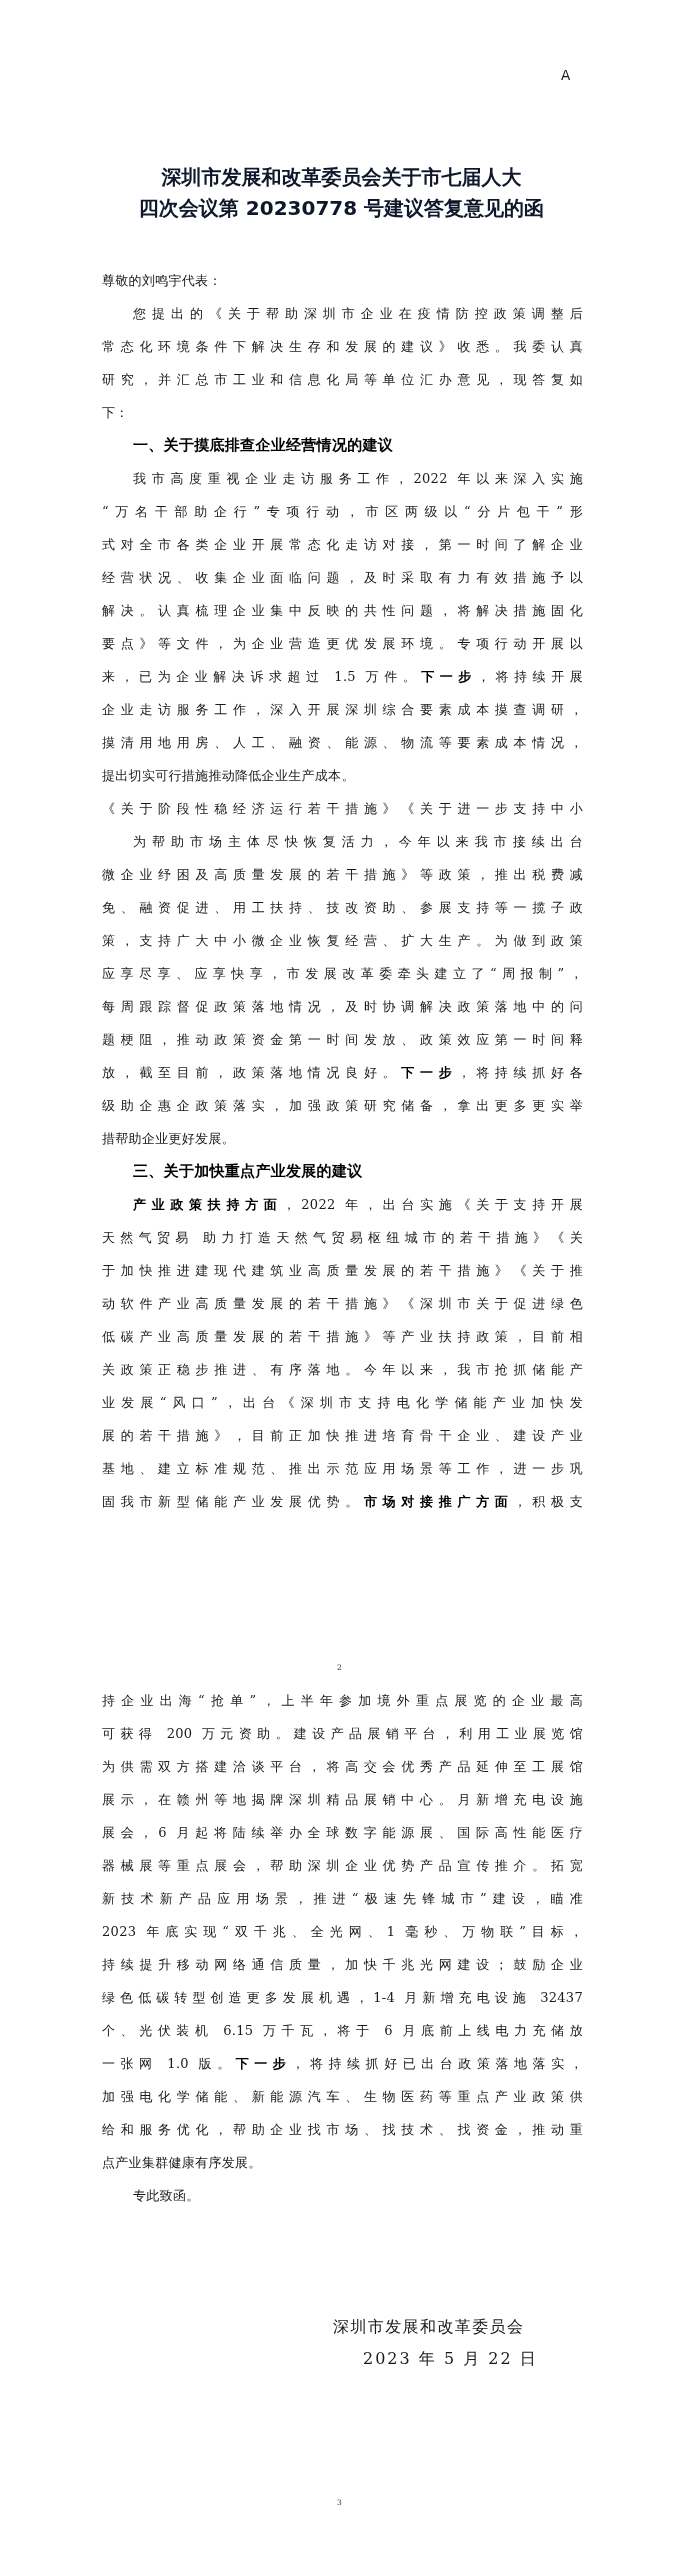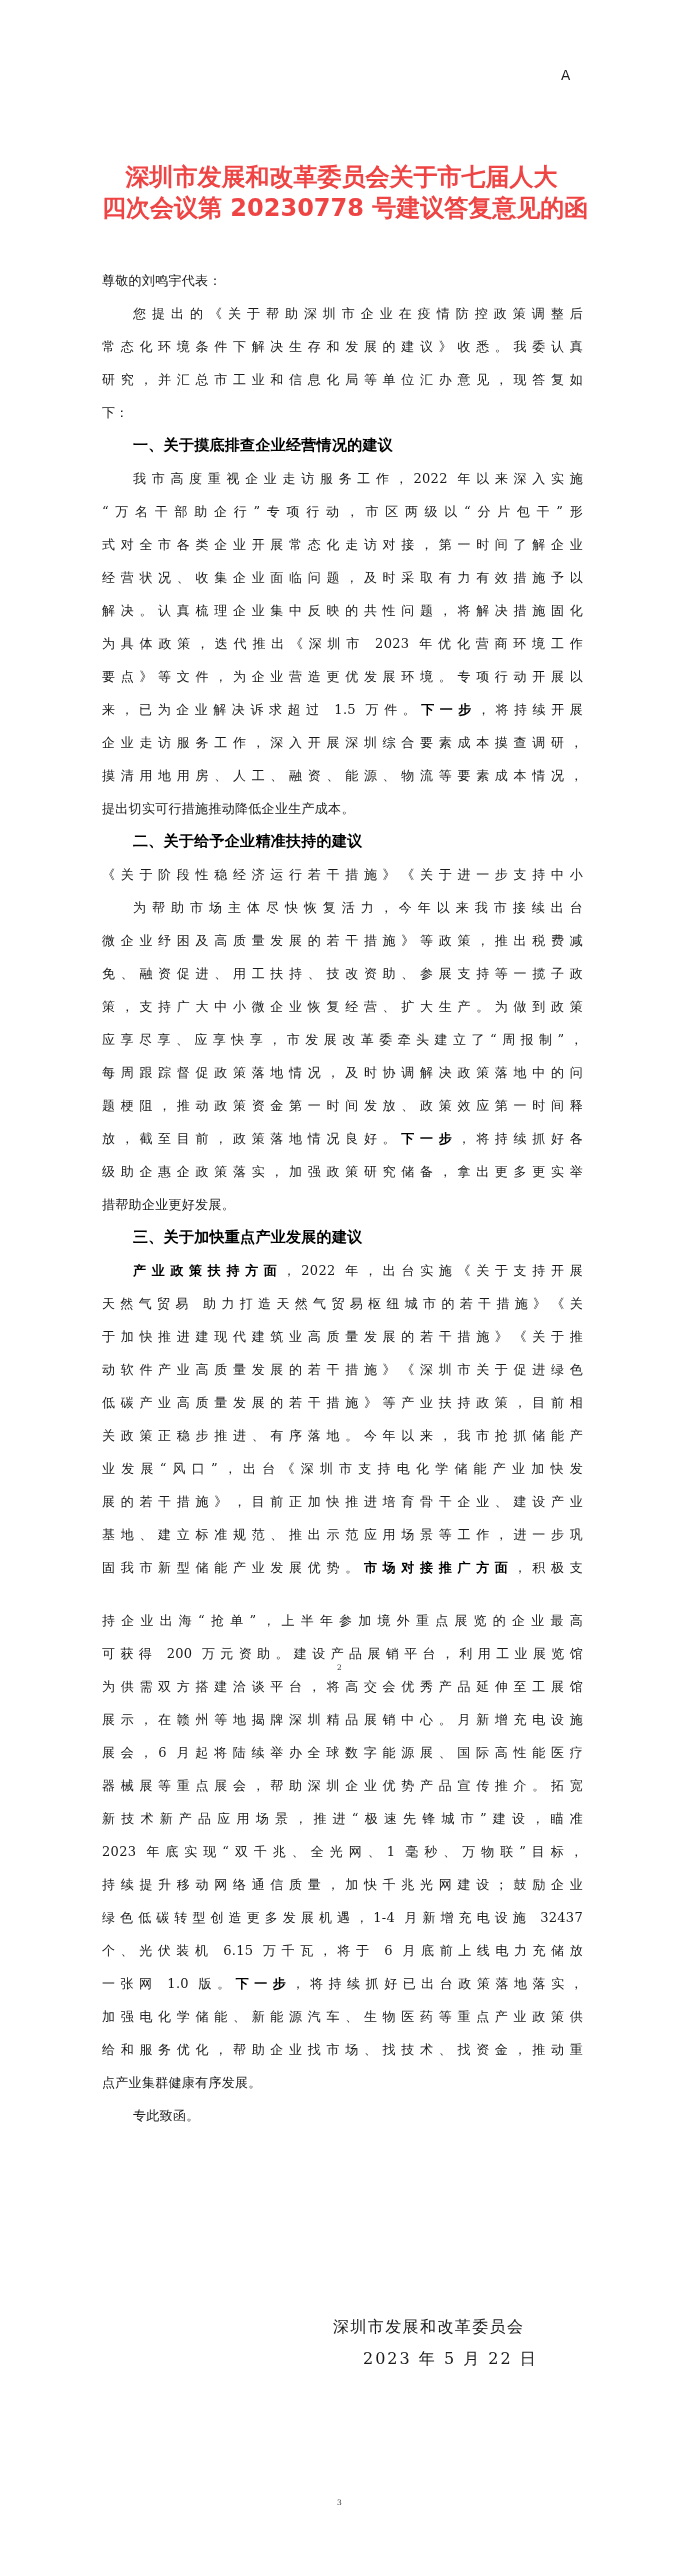--- a/index.html
+++ b/index.html
@@ -1,21 +1,21 @@
 <!DOCTYPE html>
 <html style="font-size:11px"><head>
 <meta charset="utf-8">
 <style>
   html, body { margin:0; padding:0; background:#ffffff; }
   body { width:679px; height:2576px; position:relative; overflow:hidden;
          font-family:"DejaVu Serif","Liberation Serif",serif; color:#1a1a1a; }
   .mark-a { position:absolute; left:561px; top:67px; font-family:"DejaVu Sans","Liberation Sans",sans-serif; font-size:13.6px; }
   .title { position:absolute; left:102px; width:479px; top:162px; text-align:center;
            font-family:"DejaVu Sans","Liberation Sans",sans-serif; font-weight:bold;
-           font-size:24px; line-height:31px; letter-spacing:0px; color:#ef4444; }
+           font-size:20px; line-height:31px; letter-spacing:0px; color:#0f172a; }
   .title .tl { display:block; white-space:nowrap; }
   .block { position:absolute; left:102px; width:481px; }
   .line { display:block; height:33px; line-height:33px; font-size:13px; white-space:nowrap;
           text-align:justify; text-align-last:justify; letter-spacing:0.3px; }
   .line.last { text-align-last:left; }
   .line.indent { padding-left:31px; }
   .h { font-family:"DejaVu Sans","Liberation Sans",sans-serif; font-weight:bold; font-size:15px;
        padding-left:31px; text-align-last:left; color:#000; }
   .b { font-weight:bold; font-family:"DejaVu Sans","Liberation Sans",sans-serif; color:#000; }
   .pagenum { position:absolute; left:337px; font-size:7.5px; color:#333; }
@@ -39,28 +39,26 @@
     <span class="line">研究，并汇总市工业和信息化局等单位汇办意见，现答复如</span>
     <span class="line last">下：</span>
   </div>
   <span class="line h">一、关于摸底排查企业经营情况的建议</span>
   <div id="sec0">
       <span class="line indent"><span>我市高度重视企业走访服务工作，2022 年以来深入实施</span></span>
       <span class="line"><span>“万名干部助企行”专项行动，市区两级以“分片包干”形</span></span>
       <span class="line"><span>式对全市各类企业开展常态化走访对接，第一时间了解企业</span></span>
       <span class="line"><span>经营状况、收集企业面临问题，及时采取有力有效措施予以</span></span>
       <span class="line"><span>解决。认真梳理企业集中反映的共性问题，将解决措施固化</span></span>
-      <span class="line"><span>为具体政策，迭代推出《深圳市 2023 年优化营商环境工作</span></span>
       <span class="line"><span>要点》等文件，为企业营造更优发展环境。专项行动开展以</span></span>
       <span class="line"><span>来，已为企业解决诉求超过 1.5 万件。</span><span class="b">下一步</span><span>，将持续开展</span></span>
       <span class="line"><span>企业走访服务工作，深入开展深圳综合要素成本摸查调研，</span></span>
       <span class="line"><span>摸清用地用房、人工、融资、能源、物流等要素成本情况，</span></span>
       <span class="line last"><span>提出切实可行措施推动降低企业生产成本。</span></span>
     </div>
-  <span class="line h">二、关于给予企业精准扶持的建议</span>
   <div id="sec1">
       <span class="line"><span>《关于阶段性稳经济运行若干措施》《关于进一步支持中小</span></span>
       <span class="line indent"><span>为帮助市场主体尽快恢复活力，今年以来我市接续出台</span></span>
       <span class="line"><span>微企业纾困及高质量发展的若干措施》等政策，推出税费减</span></span>
       <span class="line"><span>免、融资促进、用工扶持、技改资助、参展支持等一揽子政</span></span>
       <span class="line"><span>策，支持广大中小微企业恢复经营、扩大生产。为做到政策</span></span>
       <span class="line"><span>应享尽享、应享快享，市发展改革委牵头建立了“周报制”，</span></span>
       <span class="line"><span>每周跟踪督促政策落地情况，及时协调解决政策落地中的问</span></span>
       <span class="line"><span>题梗阻，推动政策资金第一时间发放、政策效应第一时间释</span></span>
       <span class="line"><span>放，截至目前，政策落地情况良好。</span><span class="b">下一步</span><span>，将持续抓好各</span></span>
@@ -77,21 +75,21 @@
       <span class="line"><span>关政策正稳步推进、有序落地。今年以来，我市抢抓储能产</span></span>
       <span class="line"><span>业发展“风口”，出台《深圳市支持电化学储能产业加快发</span></span>
       <span class="line"><span>展的若干措施》，目前正加快推进培育骨干企业、建设产业</span></span>
       <span class="line"><span>基地、建立标准规范、推出示范应用场景等工作，进一步巩</span></span>
       <span class="line"><span>固我市新型储能产业发展优势。</span><span class="b">市场对接推广方面</span><span>，积极支</span></span>
     </div>
 </div>
 
 <div class="pagenum" style="top:1663px;">2</div>
 
-<div class="block" style="top:1604px;">
+<div class="block" style="top:1684px;">
   <div id="sec2b">
       <span class="line"><span>持企业出海“抢单”，上半年参加境外重点展览的企业最高</span></span>
       <span class="line"><span>可获得 200 万元资助。建设产品展销平台，利用工业展览馆</span></span>
       <span class="line"><span>为供需双方搭建洽谈平台，将高交会优秀产品延伸至工展馆</span></span>
       <span class="line"><span>展示，在赣州等地揭牌深圳精品展销中心。月新增充电设施</span></span>
       <span class="line"><span>展会，6 月起将陆续举办全球数字能源展、国际高性能医疗</span></span>
       <span class="line"><span>器械展等重点展会，帮助深圳企业优势产品宣传推介。拓宽</span></span>
       <span class="line"><span>新技术新产品应用场景，推进“极速先锋城市”建设，瞄准</span></span>
       <span class="line"><span>2023 年底实现“双千兆、全光网、1 毫秒、万物联”目标，</span></span>
       <span class="line"><span>持续提升移动网络通信质量，加快千兆光网建设；鼓励企业</span></span>

